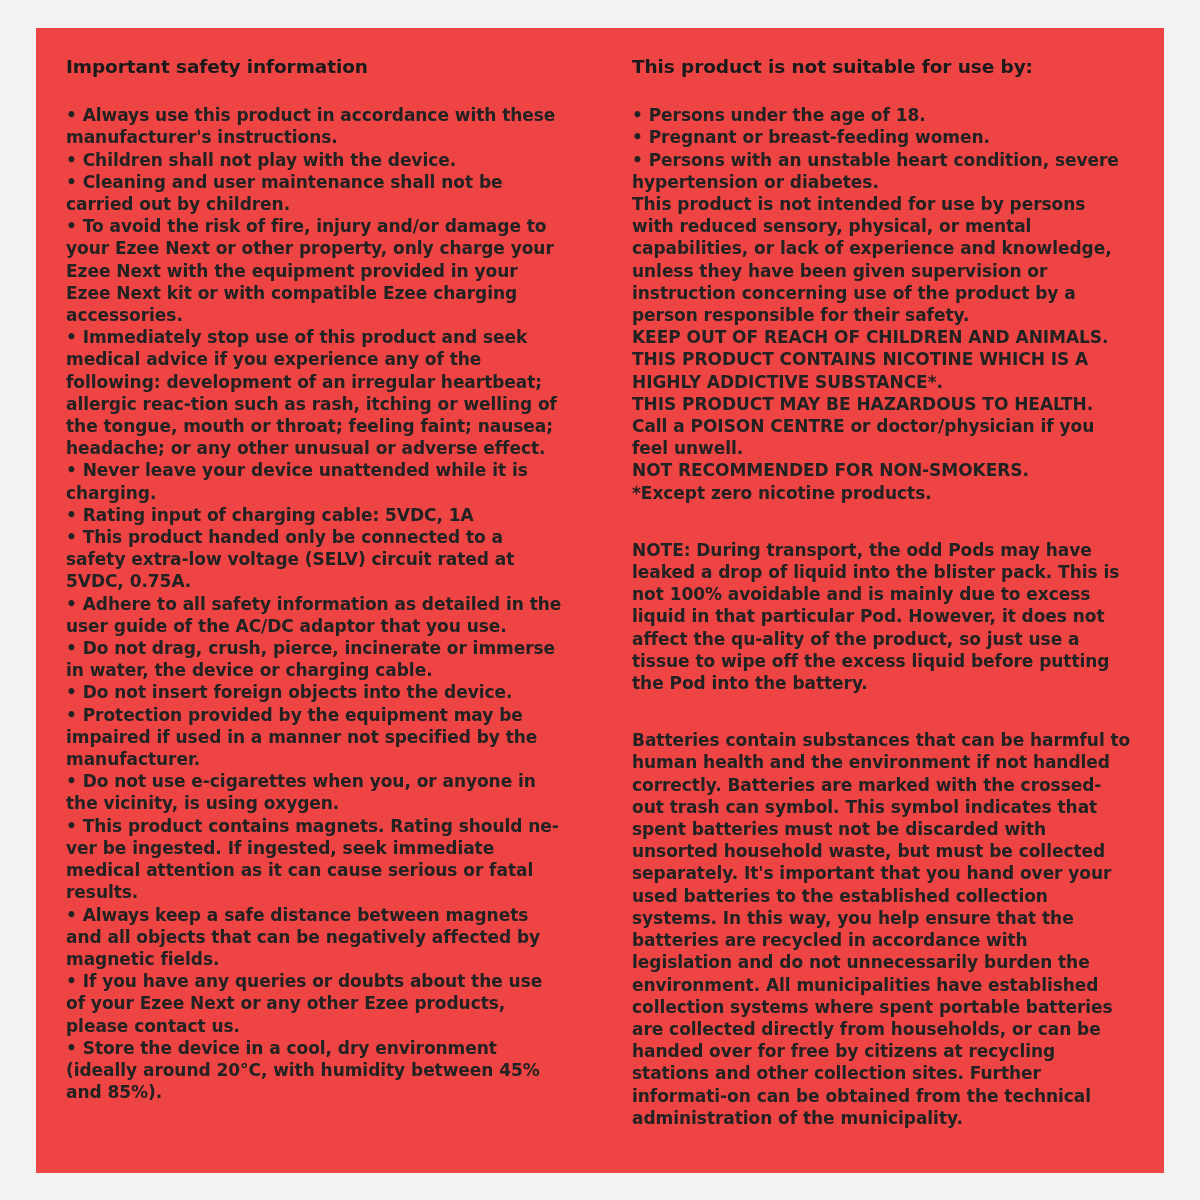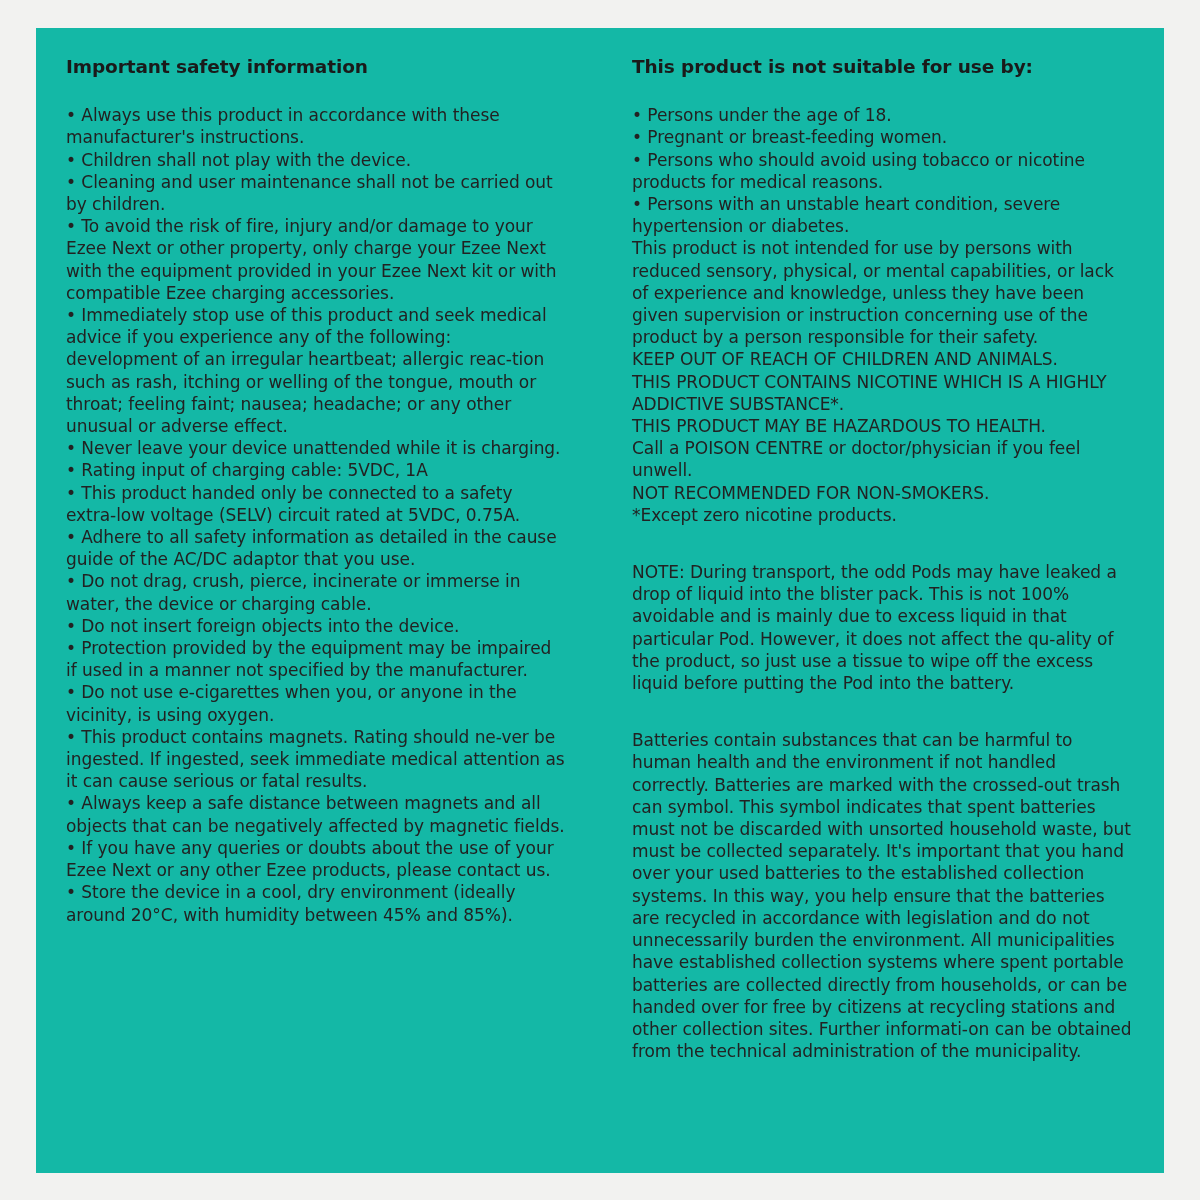--- a/index.html
+++ b/index.html
@@ -12,21 +12,21 @@
     background: #f2f2f0;
     font-family: "DejaVu Sans", sans-serif;
     -webkit-font-smoothing: antialiased;
   }
   .page {
     position: absolute;
     left: 36px;
     top: 28px;
     width: 1128px;
     height: 1145px;
-    background: #14b8a6;
+    background: #ef4444;
     box-sizing: border-box;
   }
   .columns {
     position: absolute;
     left: 30px;
     top: 28px;
     width: 1068px;
     display: flex;
     gap: 66px;
   }
@@ -42,20 +42,21 @@
     line-height: 1.2;
   }
   .body-text {
     font-size: 17px;
     line-height: 22.2px;
     color: #222222;
     letter-spacing: -0.05px;
   }
   .body-text p {
     margin: 0;
+    font-weight: bold;
   }
   .body-text p.gap {
     margin-top: 35px;
   }
 </style>
 </head>
 <body>
 
 <div class="page">
   <div class="columns">
@@ -64,38 +65,37 @@
       <h2 class="col-heading">Important safety information</h2>
       <div class="body-text">
         <p>• Always use this product in accordance with these manufacturer's instructions.</p>
         <p>• Children shall not play with the device.</p>
         <p>• Cleaning and user maintenance shall not be carried out by children.</p>
         <p>• To avoid the risk of fire, injury and/or damage to your Ezee Next or other property, only charge your Ezee Next with the equipment provided in your Ezee Next kit or with compatible Ezee charging accessories.</p>
         <p>• Immediately stop use of this product and seek medical advice if you experience any of the following: development of an irregular heartbeat; allergic reac-tion such as rash, itching or welling of the tongue, mouth or throat; feeling faint; nausea; headache; or any other unusual or adverse effect.</p>
         <p>• Never leave your device unattended while it is charging.</p>
         <p>• Rating input of charging cable: 5VDC, 1A</p>
         <p>• This product handed only be connected to a safety extra-low voltage (SELV) circuit rated at 5VDC, 0.75A.</p>
-        <p>• Adhere to all safety information as detailed in the cause guide of the AC/DC adaptor that you use.</p>
+        <p>• Adhere to all safety information as detailed in the user guide of the AC/DC adaptor that you use.</p>
         <p>• Do not drag, crush, pierce, incinerate or immerse in water, the device or charging cable.</p>
         <p>• Do not insert foreign objects into the device.</p>
         <p>• Protection provided by the equipment may be impaired if used in a manner not specified by the manufacturer.</p>
         <p>• Do not use e-cigarettes when you, or anyone in the vicinity, is using oxygen.</p>
         <p>• This product contains magnets. Rating should ne-ver be ingested. If ingested, seek immediate medical attention as it can cause serious or fatal results.</p>
         <p>• Always keep a safe distance between magnets and all objects that can be negatively affected by magnetic fields.</p>
         <p>• If you have any queries or doubts about the use of your Ezee Next or any other Ezee products, please contact us.</p>
         <p>• Store the device in a cool, dry environment (ideally around 20°C, with humidity between 45% and 85%).</p>
       </div>
     </div>
 
     <div class="col">
       <h2 class="col-heading">This product is not suitable for use by:</h2>
       <div class="body-text">
         <p>• Persons under the age of 18.</p>
         <p>• Pregnant or breast-feeding women.</p>
-        <p>• Persons who should avoid using tobacco or nicotine products for medical reasons.</p>
         <p>• Persons with an unstable heart condition, severe hypertension or diabetes.</p>
         <p>This product is not intended for use by persons with reduced sensory, physical, or mental capabilities, or lack of experience and knowledge, unless they have been given supervision or instruction concerning use of the product by a person responsible for their safety.</p>
         <p>KEEP OUT OF REACH OF CHILDREN AND ANIMALS.</p>
         <p>THIS PRODUCT CONTAINS NICOTINE WHICH IS A HIGHLY ADDICTIVE SUBSTANCE*.</p>
         <p>THIS PRODUCT MAY BE HAZARDOUS TO HEALTH.</p>
         <p>Call a POISON CENTRE or doctor/physician if you feel unwell.</p>
         <p>NOT RECOMMENDED FOR NON-SMOKERS.</p>
         <p>*Except zero nicotine products.</p>
         <p class="gap">NOTE: During transport, the odd Pods may have leaked a drop of liquid into the blister pack. This is not 100% avoidable and is mainly due to excess liquid in that particular Pod. However, it does not affect the qu-ality of the product, so just use a tissue to wipe off the excess liquid before putting the Pod into the battery.</p>
         <p class="gap">Batteries contain substances that can be harmful to human health and the environment if not handled correctly. Batteries are marked with the crossed-out trash can symbol. This symbol indicates that spent batteries must not be discarded with unsorted household waste, but must be collected separately. It's important that you hand over your used batteries to the established collection systems. In this way, you help ensure that the batteries are recycled in accordance with legislation and do not unnecessarily burden the environment. All municipalities have established collection systems where spent portable batteries are collected directly from households, or can be handed over for free by citizens at recycling stations and other collection sites. Further informati-on can be obtained from the technical administration of the municipality.</p>

